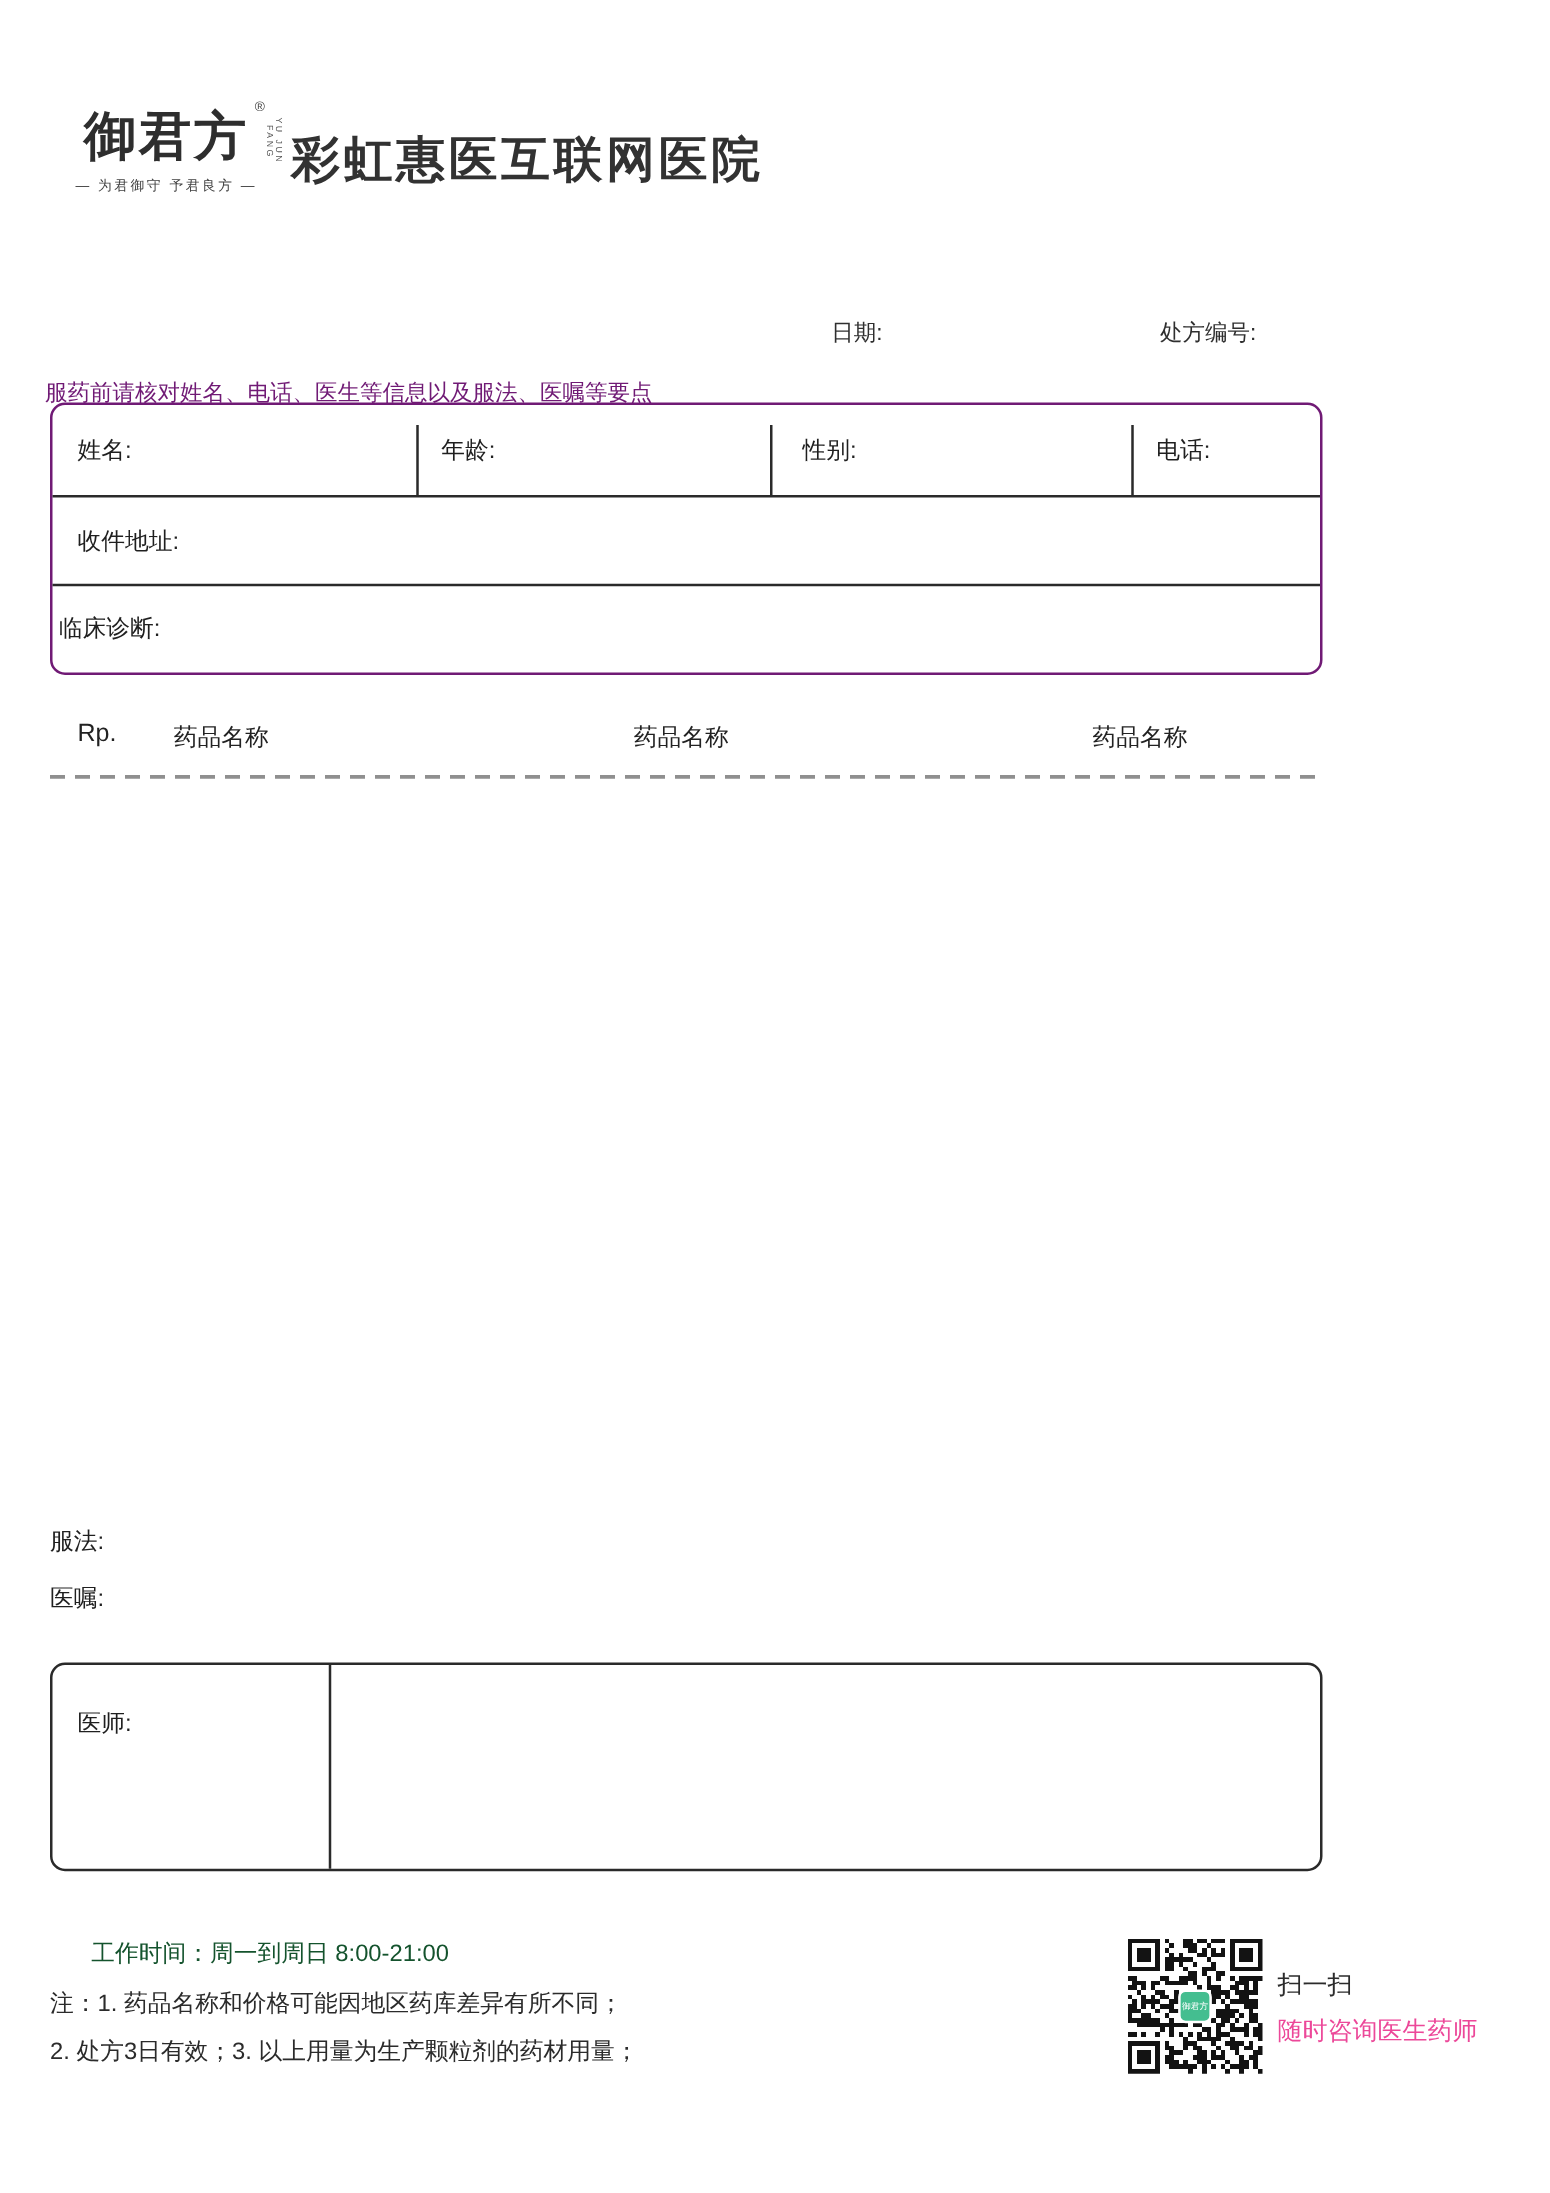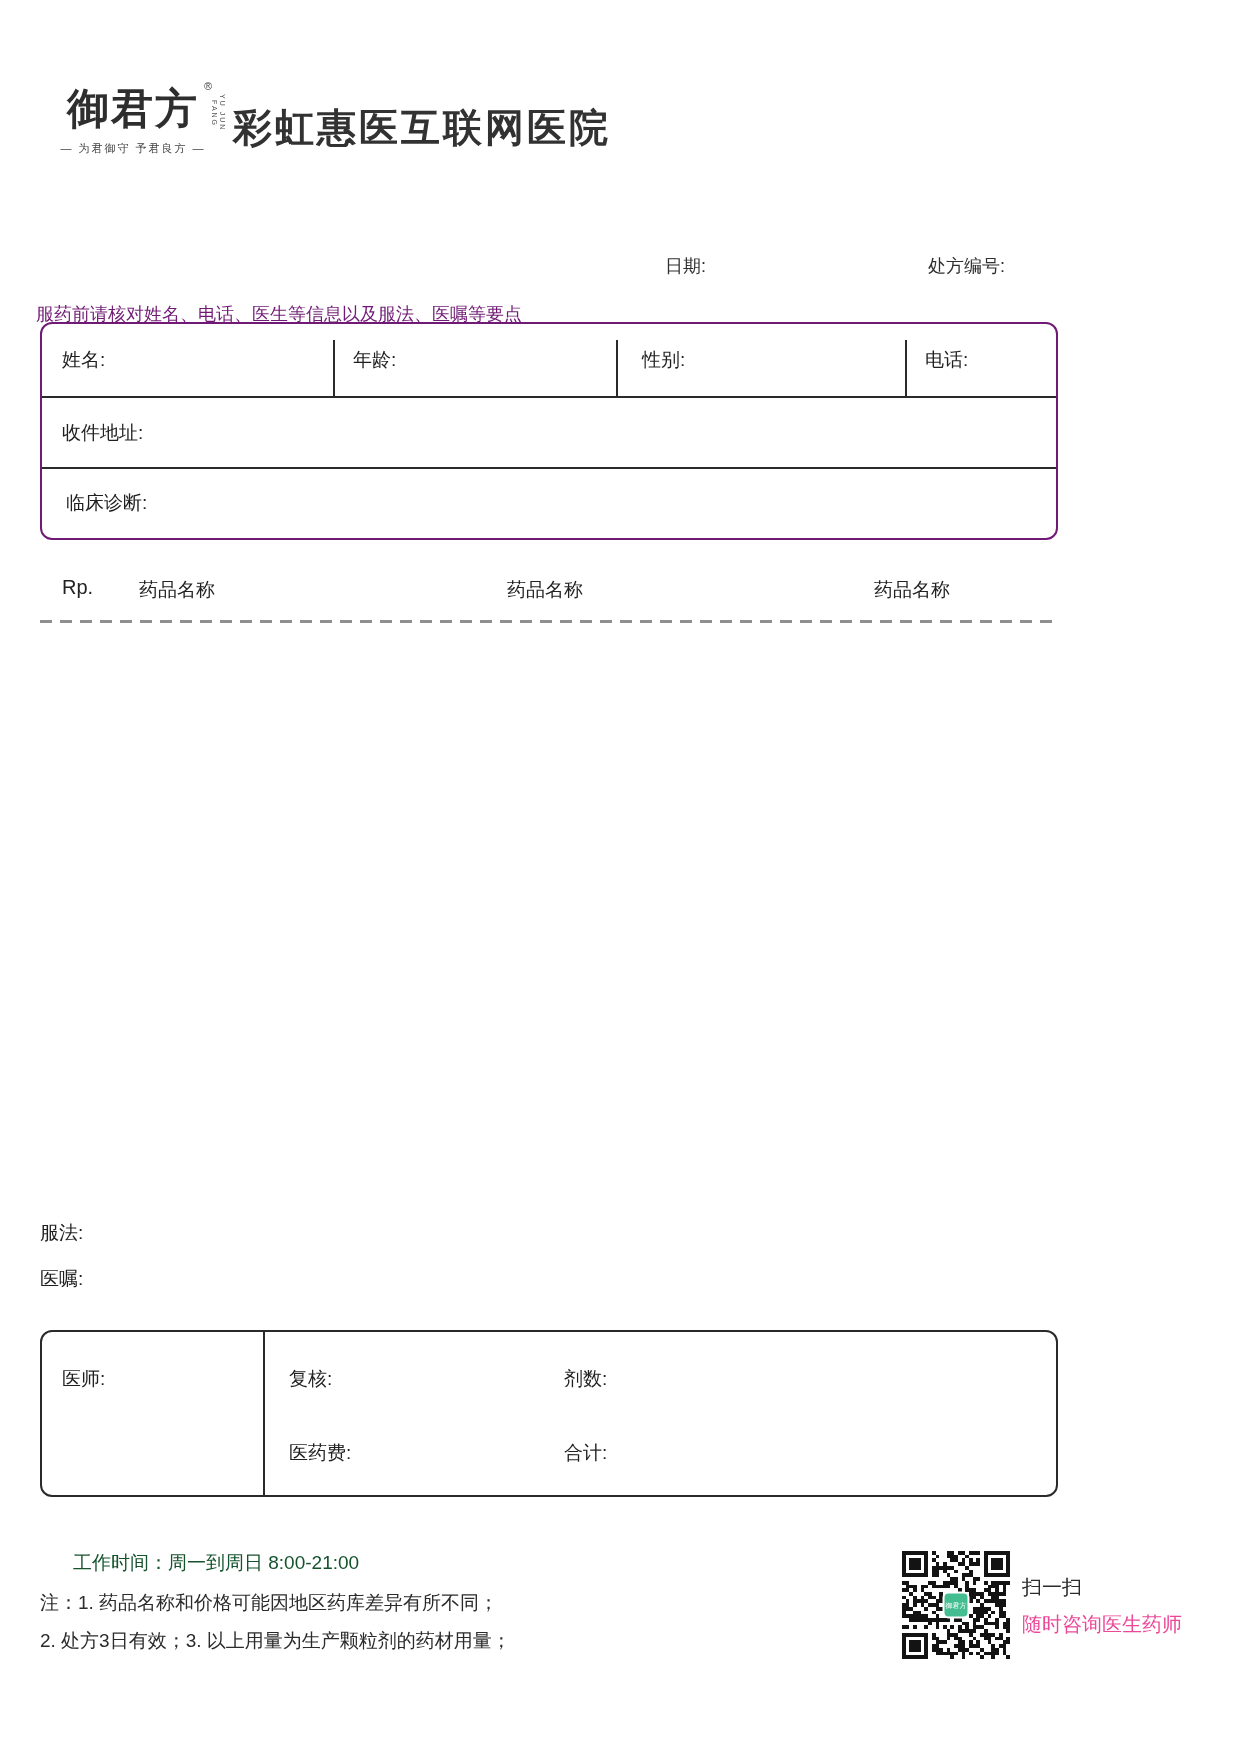--- a/index.html
+++ b/index.html
@@ -26,21 +26,21 @@
   
   .patient-box{position:absolute;left:40px;top:322px;width:1014px;height:214px;
                border:2px solid #701a75;border-radius:12px;box-sizing:content-box;}
   .p-row1{position:relative;height:72px;border-bottom:2px solid #2a2a2a;display:flex;}
   .p-cell{display:flex;align-items:center;padding-left:20px;font-size:19px;color:#1f1f1f;box-sizing:border-box;}
   .c1{width:291px}.c2{width:283px}.c3{width:289px}.c4{flex:1}
   .vdiv{position:absolute;top:16px;bottom:0;width:2px;background:#2a2a2a;}
   .vd1{left:291px}.vd2{left:574px}.vd3{left:863px}
   .p-row2{height:71px;border-bottom:2px solid #2a2a2a;display:flex;align-items:center;
           padding-left:20px;font-size:19px;color:#1f1f1f;box-sizing:border-box;}
-  .p-row3{height:67px;display:flex;align-items:center;padding-left:24px;font-size:19px;
+  .p-row3{height:67px;display:flex;align-items:center;padding-left:5px;font-size:19px;
           color:#1f1f1f;box-sizing:border-box;}
 
   
   .rp{position:absolute;left:62px;top:576px;font-size:20px;color:#222;}
   .drug1{position:absolute;left:139px;top:577px;font-size:19px;color:#222;}
   .drug2{position:absolute;left:507px;top:577px;font-size:19px;color:#222;}
   .drug3{position:absolute;left:874px;top:577px;font-size:19px;color:#222;}
   .dashline{position:absolute;left:40px;top:620px;width:1014px;height:3px;
             background:repeating-linear-gradient(90deg,#8f8f8f 0 12px,transparent 12px 20px);}
 
@@ -123,26 +123,20 @@
   <div class="drug2">药品名称</div>
   <div class="drug3">药品名称</div>
   <div class="dashline"></div>
 
   <div class="usage">服法:</div>
   <div class="advice">医嘱:</div>
 
   <div class="sign-box">
     <div class="sign-left">
       <span>医师:</span>
-    </div>
-    <div class="sign-right">
-      <span class="review">复核:</span>
-      <span class="dose">剂数:</span>
-      <span class="fee">医药费:</span>
-      <span class="total">合计:</span>
     </div>
   </div>
 
   <div class="work-hours">工作时间：周一到周日  8:00-21:00</div>
   <div class="note1">注：1. 药品名称和价格可能因地区药库差异有所不同；</div>
   <div class="note2">2. 处方3日有效；3. 以上用量为生产颗粒剂的药材用量；</div>
 
   <div class="qr-wrap">
     <svg id="qr-svg" class="qr-svg" xmlns="http://www.w3.org/2000/svg" viewBox="0 0 29 29">
         <rect x="8" y="0" width="1" height="1"></rect>

